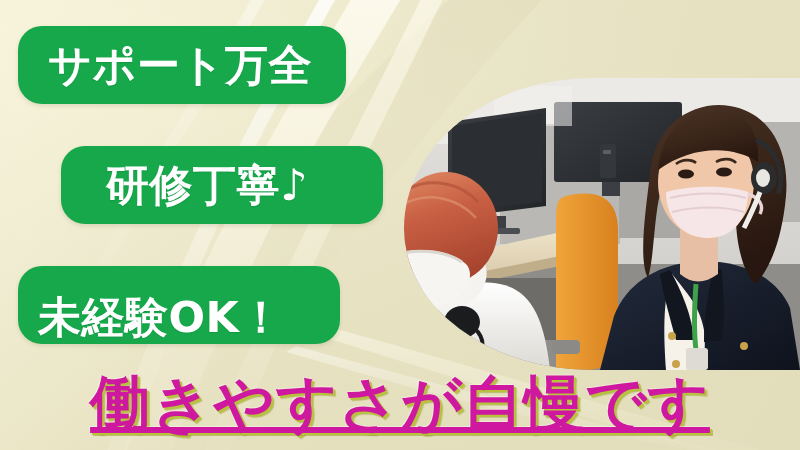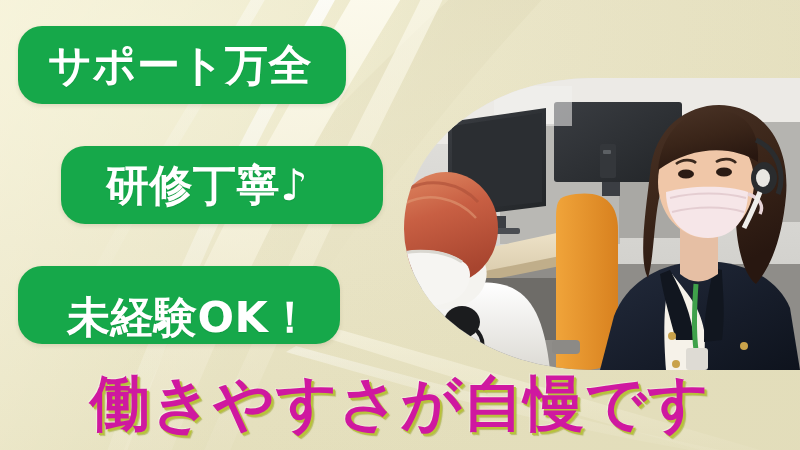--- a/index.html
+++ b/index.html
@@ -42,21 +42,21 @@
     letter-spacing:.5px;
     white-space:nowrap;
     line-height:1;
     text-shadow:0 1px 1px rgba(0,90,40,.18);
   }
   #badge1{ left:18px; top:26px;  width:328px; height:78px; }
   #badge1 .txt{ font-size:43px; padding-left:30px; }
   #badge2{ left:18px; top:146px; width:322px; height:78px;margin-left:43px; }
   #badge2 .txt{ font-size:43px; padding-left:45px; }
   #badge3{ left:18px; top:266px; width:322px; height:78px; }
-  #badge3 .txt{ font-size:43px; padding-left:49px;margin-top:25px; }
+  #badge3 .txt{ font-size:43px; padding-left:20px;margin-top:25px; }
 
   
   .photo{
     position:absolute;
     left:404px; top:78px;
     width:396px; height:292px;
     overflow:hidden;
     border-top-left-radius:200px 160px;
     border-bottom-left-radius:200px 150px;
     border-top-right-radius:0;
@@ -72,20 +72,21 @@
     font-size:60px;
     font-weight:700;
     line-height:1.2;
     color:#cf18a0;
     letter-spacing:1px;
     white-space:nowrap;
     text-shadow:
        2px 2px 0 #b8c23a,
        3px 3px 1px rgba(150,160,40,.55),
       -1px -1px 0 rgba(255,255,255,.35);
+    text-decoration: underline;
   }
 </style>
 </head>
 <body>
 
 <div id="poster" style="background-color: #0f172a;">
 
   <div class="bg-base"></div>
   <div class="bg-warm"></div>
 

